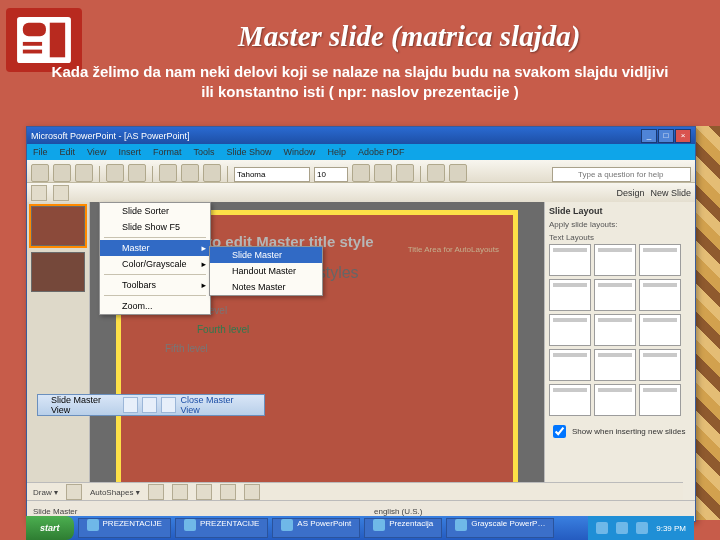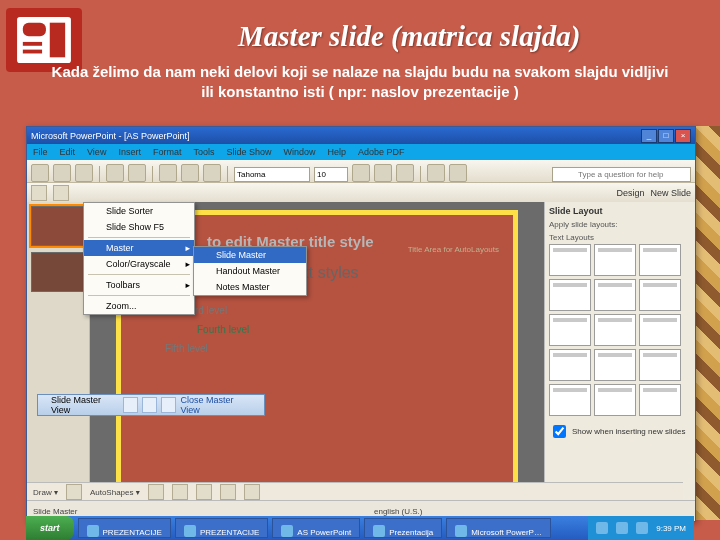--- a/index.html
+++ b/index.html
@@ -27,21 +27,21 @@
   .ss-thumb.sel{outline:2px solid #ff8a00}
   .ss-editor{flex:1;position:relative;background:#6b6b6b;display:flex;align-items:flex-start;justify-content:center;padding:8px}
   .ss-master{width:360px;height:280px;background:#b55240;border:5px solid #fde047;position:relative;padding:18px 16px 10px}
   .ss-master .mtitle{color:#b6b6b6;font-size:15px;font-weight:700;margin-bottom:14px;margin-left:70px}
   .ss-master .mtext{color:#666;font-size:16px;margin-left:10px}
   .ss-master .lvl{font-size:10px;color:#777;margin-left:28px;line-height:1.9}
   .ss-master .autolayout{position:absolute;top:30px;right:14px;font-size:8px;color:#c4b08f}
   .ss-master .ftrgrid{position:absolute;bottom:8px;left:12px;right:12px;display:flex;justify-content:space-between;font-size:7px;color:#9e8d7b}
   .ss-master .ftrgrid span{border:1px dashed #9e8d7b;padding:2px 14px}
   .ss-master .logo-mini{position:absolute;top:12px;left:14px;width:36px;height:30px;background:#9c2e22;border-radius:2px}
-  .ss-menuopen{position:absolute;top:0;left:56px;z-index:5}
+  .ss-menuopen{position:absolute;top:0;left:72px;z-index:5}
   .ss-menu1{width:110px;background:#fdfbf5;border:1px solid #939393;font-size:9px;box-shadow:2px 2px 4px rgba(0,0,0,.3)}
   .ss-menu1 .mi{padding:3px 6px 3px 22px;position:relative}
   .ss-menu1 .mi.hl{background:#316ac5;color:#fff}
   .ss-menu1 .mi .arrow{position:absolute;right:4px}
   .ss-menu1 .msep{height:1px;background:#c8c2b0;margin:2px 4px}
   .ss-menu2{position:absolute;top:44px;left:110px;width:112px;background:#fdfbf5;border:1px solid #939393;font-size:9px;box-shadow:2px 2px 4px rgba(0,0,0,.3)}
   .ss-menu2 .mi{padding:3px 6px 3px 22px}
   .ss-menu2 .mi.hl{background:#316ac5;color:#fff}
   .ss-masterview-tb{position:absolute;top:192px;left:10px;width:200px;height:20px;background:linear-gradient(#d9e6f7,#b8cfe9);border:1px solid #6a8fbd;font-size:9px;display:flex;align-items:center;gap:4px;padding:0 13px;z-index:6}
   .ss-masterview-tb .tb{width:14px;height:14px;background:#e7effa;border:1px solid #9bb6d8}
@@ -51,21 +51,21 @@
   .ss-layoutgrid{display:flex;flex-wrap:wrap;gap:3px}
   .ss-layoutgrid .ly{width:40px;height:30px;background:#fff;border:1px solid #9c9c9c;position:relative}
   .ss-layoutgrid .ly::before,.ss-layoutgrid .ly::after{content:"";position:absolute;background:#c9c9c9}
   .ss-layoutgrid .ly::before{top:3px;left:3px;right:3px;height:4px}
   .ss-showcheck{margin-top:6px;font-size:8px;display:flex;align-items:center;gap:3px}
   .ss-status{position:absolute;bottom:0;left:0;right:0;height:20px;background:#ece7dc;border-top:1px solid #bbb;font-size:8px;display:flex;align-items:center;padding:0 6px;color:#444;gap:30px}
   .ss-drawbar{position:absolute;bottom:20px;left:0;right:12px;height:18px;background:#eee9dc;border-top:1px solid #bbb;font-size:8px;display:flex;align-items:center;gap:8px;padding:0 6px;color:#444}
   .ss-drawbar .tb{width:14px;height:14px;background:#e2dccb;border:1px solid #b3ab92}
   .win-taskbar{position:absolute;left:26px;bottom:0;width:668px;height:24px;background:linear-gradient(#3a80e0,#245bc0);display:flex;align-items:center;font-size:9px;color:#fff}
   .win-taskbar .start{background:linear-gradient(#4caf50,#2e7d32);height:24px;padding:0 14px;display:flex;align-items:center;font-style:italic;font-weight:700;border-radius:0 8px 8px 0}
-  .win-taskbar .task{height:18px;background:#3b6fc9;border:1px solid #2a539c;margin-left:4px;padding:0 8px;display:flex;align-items:flex-end;gap:4px;font-size:8px}
+  .win-taskbar .task{height:18px;background:#3b6fc9;border:1px solid #2a539c;margin-left:4px;padding:0 8px;display:flex;align-items:flex-start;gap:4px;font-size:8px}
   .win-taskbar .tray{margin-left:auto;background:#1f8fd6;height:24px;padding:0 8px;display:flex;align-items:center;gap:8px;font-size:8px}
   .win-taskbar .ticon{width:12px;height:12px;background:#6fb8e8;border-radius:2px}
   .centerwrap{flex:1;display:flex;flex-direction:column}
 </style>
 </head>
 <body>
 
 <div class="slide">
   <div class="logo">
     <svg viewBox="0 0 60 52">
@@ -244,21 +244,21 @@
     <div class="task">
         <span class="ticon"></span>
         <span>AS PowerPoint</span>
       </div>
     <div class="task">
         <span class="ticon"></span>
         <span>Prezentacija</span>
       </div>
     <div class="task">
         <span class="ticon"></span>
-        <span>Microsoft PowerP…</span>
+        <span>Grayscale PowerP…</span>
       </div>
     <div class="tray">
       <span class="ticon"></span>
       <span class="ticon"></span>
       <span class="ticon"></span>
       <span>9:39 PM</span>
     </div>
   </div>
 </div>
 

